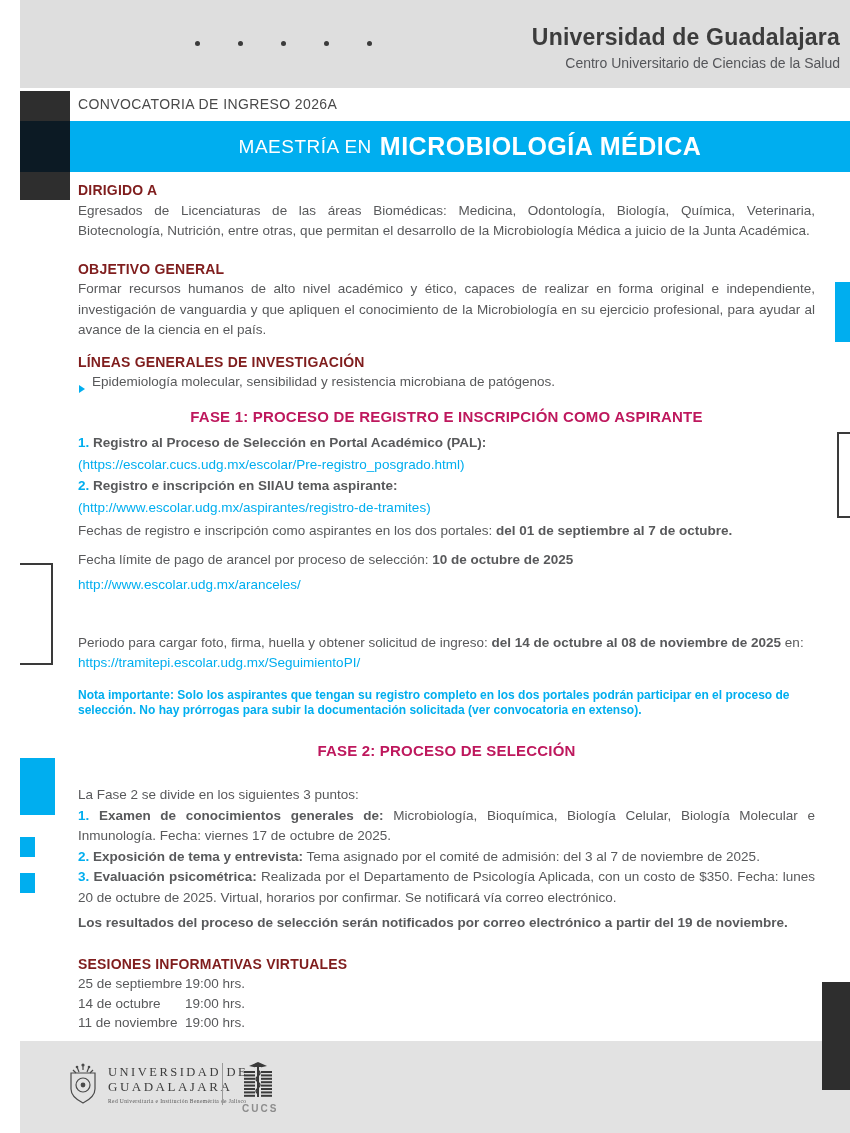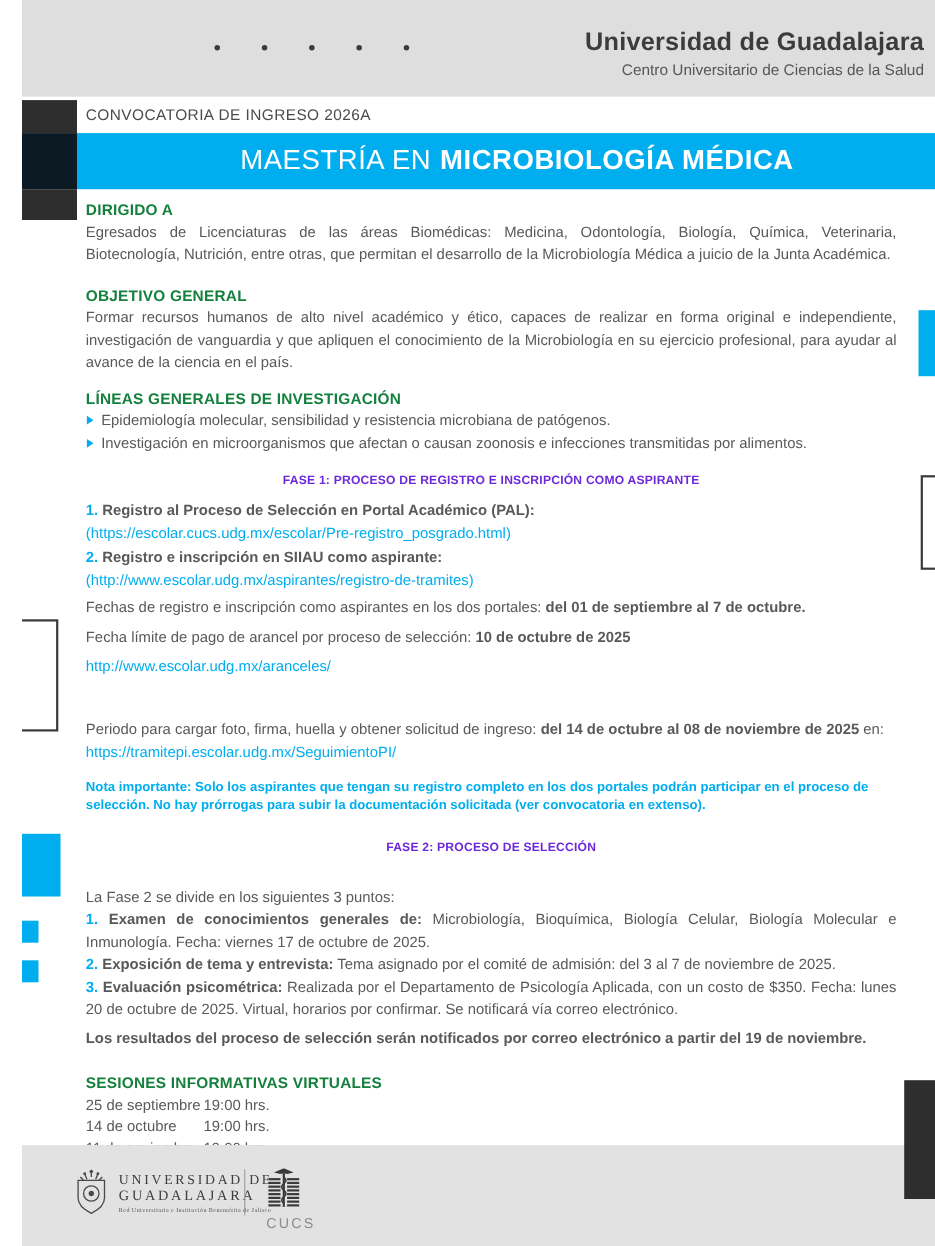--- a/index.html
+++ b/index.html
@@ -12,52 +12,52 @@
   .header-band { position:absolute; top:0; left:0; width:850px; height:88px; background:#dedede; }
   .dots { position:absolute; left:175px; top:41px; display:flex; gap:38px; }
   .dot { width:5px; height:5px; border-radius:50%; background:#3b3b3b; }
   .brand { position:absolute; right:30px; top:24px; text-align:right; }
   .brand-title { font-size:23px; font-weight:700; color:#3c3c3c; letter-spacing:0.2px; }
   .brand-sub { font-size:14px; color:#55565a; margin-top:4px; }
   .convocatoria-row { position:absolute; top:88px; left:0; width:850px; height:33px; background:#ffffff; }
   .convocatoria-row span { position:absolute; left:58px; top:8px; font-size:14px; color:#4a4a4a; letter-spacing:0.4px; }
   .banner { position:absolute; top:121px; left:50px; width:800px; height:51px; background:#00aeef;
             display:flex; align-items:center; justify-content:center; color:#ffffff; }
-  .banner .light { font-size:25px; font-weight:400; letter-spacing:0.5px; margin-right:8px;text-align:right; }
+  .banner .light { font-size:19px; font-weight:400; letter-spacing:0.5px; margin-right:8px;text-align:right; }
   .banner .bold  { font-size:25px; font-weight:700; letter-spacing:0.5px; }
   
   .blk { position:absolute; }
   .blk-dark { background:#2e2e2e; }
   .blk-navy { background:#0c1a24; }
   .blk-cyan { background:#00aeef; }
   .box-outline { position:absolute; background:#ffffff; border:2px solid #3a3a3a; }
   
   .content { position:absolute; top:176px; left:58px; width:737px; font-size:13.5px; line-height:20.5px; }
-  .h-cyan { color:#15803d; font-weight:700; font-size:14px; letter-spacing:0.2px; }
-  .h-center { color:#6d28d9; font-weight:700; font-size:11px; text-align:center; letter-spacing:0.2px; }
+  .h-cyan { color:#7f1d1d; font-weight:700; font-size:14px; letter-spacing:0.2px; }
+  .h-center { color:#be185d; font-weight:700; font-size:15px; text-align:center; letter-spacing:0.2px; }
   .just { text-align:justify; }
   .b { font-weight:700; }
   .cyan { color:#00aeef; }
   .link { color:#00aeef; text-decoration:none; cursor:pointer; }
-  .bullet-row { display:flex; align-items:flex-start; }
+  .bullet-row { display:flex; align-items:flex-end; }
   .tri { width:0; height:0; border-top:4px solid transparent; border-bottom:4px solid transparent;
          border-left:6px solid #00aeef; margin:6px 7px 0 1px; flex:none; }
   .nota { color:#00aeef; font-weight:700; font-size:12px; line-height:15.5px; }
   .ses-row { display:flex; line-height:19.5px; }
   .ses-date { width:107px; }
   
   .footer-band { position:absolute; top:1041px; left:0; width:850px; height:92px; background:#e2e2e2;padding-left:32px; }
   .udg-logo { position:absolute; left:46px; top:20px; display:flex; align-items:center; }
   .udg-text { margin-left:8px; color:#3d3d3d; font-family:"Liberation Serif", serif; }
   .udg-l1 { font-size:12.5px; letter-spacing:2.5px; line-height:14px; }
   .udg-l2 { font-size:13px; letter-spacing:2.5px; line-height:16px; }
   .udg-tag { font-size:5.5px; letter-spacing:0.4px; margin-top:3px; color:#555; }
   .fdivider { position:absolute; left:202px; top:22px; width:1px; height:42px; background:#9a9a9a; }
   .cucs-logo { position:absolute; left:222px; top:21px; width:32px; text-align:center; }
-  .cucs-label { font-size:13px; font-weight:400; color:#8d8d8d; letter-spacing:2px; margin-top:1px;
+  .cucs-label { font-size:10px; font-weight:700; color:#8d8d8d; letter-spacing:2px; margin-top:1px;
                 font-family:"Liberation Sans", sans-serif; }
   .mt4{margin-top:4px;}
 </style>
 </head>
 <body>
 
 <div class="page">
 
   <div class="header-band">
     <div class="dots">
@@ -102,31 +102,27 @@
     <div class="just">Egresados de Licenciaturas de las áreas Biomédicas: Medicina, Odontología, Biología, Química, Veterinaria, Biotecnología, Nutrición, entre otras, que permitan el desarrollo de la Microbiología Médica a juicio de la Junta Académica.</div>
 
     <div class="h-cyan" style="margin-top:17px;">OBJETIVO GENERAL</div>
     <div class="just">Formar recursos humanos de alto nivel académico y ético, capaces de realizar en forma original e independiente, investigación de vanguardia y que apliquen el conocimiento de la Microbiología en su ejercicio profesional, para ayudar al avance de la ciencia en el país.</div>
 
     <div class="h-cyan" style="margin-top:11px;">LÍNEAS GENERALES DE INVESTIGACIÓN</div>
     <div class="bullet-row">
       <span class="tri"></span>
       <span>Epidemiología molecular, sensibilidad y resistencia microbiana de patógenos.</span>
     </div>
-    <div class="bullet-row">
-      <span class="tri"></span>
-      <span>Investigación en microorganismos que afectan o causan zoonosis e infecciones transmitidas por alimentos.</span>
-    </div>
 
     <div class="h-center" style="margin-top:14px;">FASE 1: PROCESO DE REGISTRO E INSCRIPCIÓN COMO ASPIRANTE</div>
 
     <div style="margin-top:5px;line-height:21.5px;">
       <div><span class="cyan b">1.</span><span class="b"> Registro al Proceso de Selección en Portal Académico (PAL):</span></div>
       <div class="link">(https://escolar.cucs.udg.mx/escolar/Pre-registro_posgrado.html)</div>
-      <div><span class="cyan b">2.</span><span class="b"> Registro e inscripción en SIIAU como aspirante:</span></div>
+      <div><span class="cyan b">2.</span><span class="b"> Registro e inscripción en SIIAU tema aspirante:</span></div>
       <div class="link">(http://www.escolar.udg.mx/aspirantes/registro-de-tramites)</div>
     </div>
 
     <div style="margin-top:3px;">
       <span>Fechas de registro e inscripción como aspirantes en los dos portales: </span><span class="b">del 01 de septiembre al 7 de octubre.</span>
     </div>
 
     <div style="margin-top:8px;">
       <span>Fecha límite de pago de arancel por proceso de selección: </span><span class="b">10 de octubre de 2025</span>
     </div>

